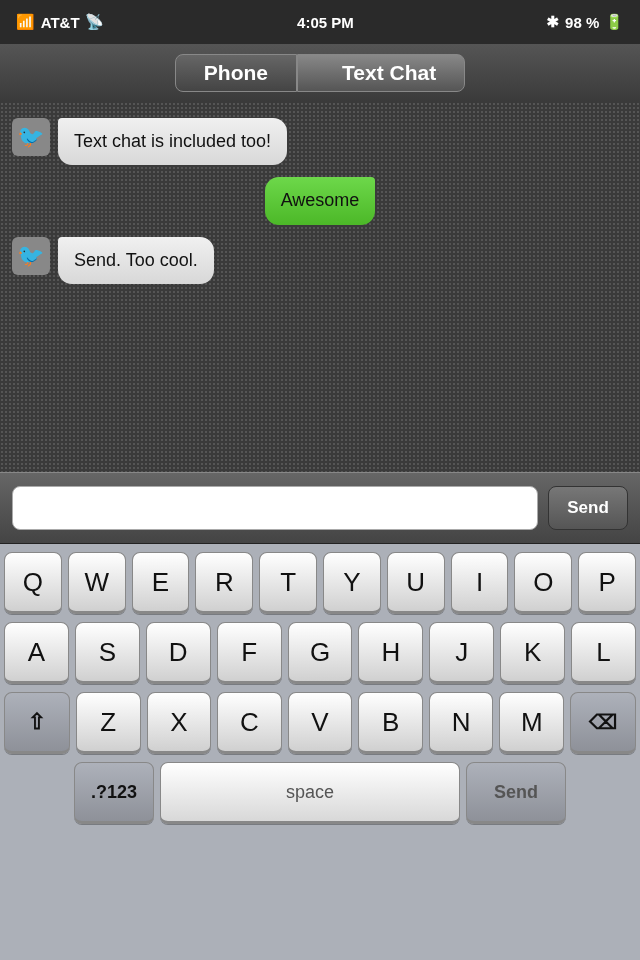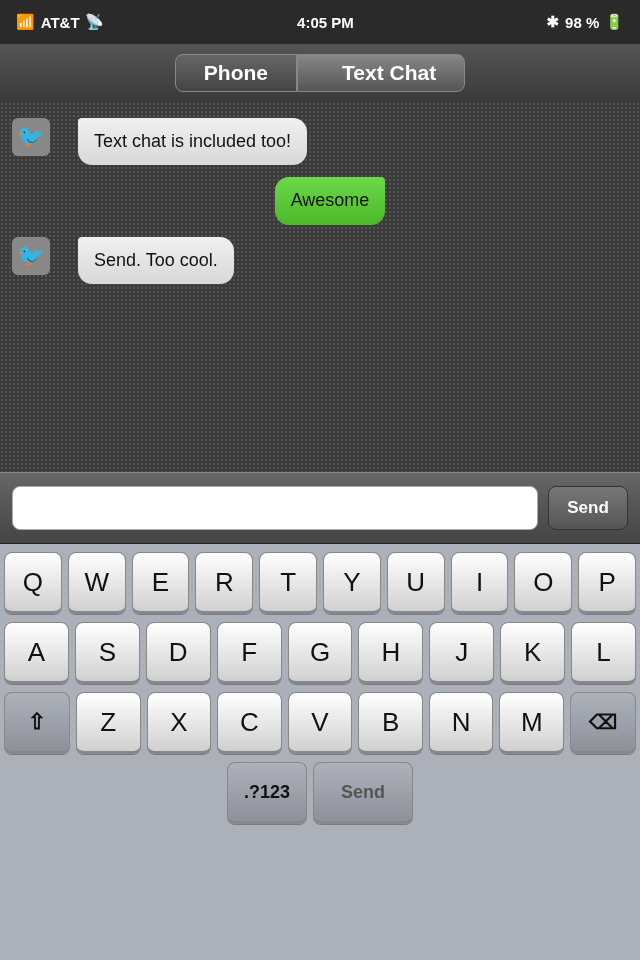--- a/index.html
+++ b/index.html
@@ -93,21 +93,20 @@
       align-items: center;
       justify-content: center;
       font-size: 22px;
     }
     .bubble {
       max-width: 480px;
       padding: 12px 16px;
       border-radius: 14px;
       font-size: 18px;
       line-height: 1.3;
-      margin-left: 20px;
     }
     .bubble.incoming {
       background: linear-gradient(to bottom, #f0f0f0, #d8d8d8);
       color: #111;
       border-radius: 4px 14px 14px 14px;
     }
     .bubble.outgoing {
       background: linear-gradient(to bottom, #6dd84a, #4cb828);
       color: #111;
       border-radius: 14px 4px 14px 14px;
@@ -292,15 +291,16 @@
     <div class="key">C</div>
     <div class="key">V</div>
     <div class="key">B</div>
     <div class="key">N</div>
     <div class="key">M</div>
     <div class="key special delete-key">⌫</div>
   </div>
 
   <div class="key-row bottom-row">
     <div class="key special">.?123</div>
+    <div class="key space-key">space</div>
     <div class="key send-key">Send</div>
   </div>
 </div>
 
 </body></html>

